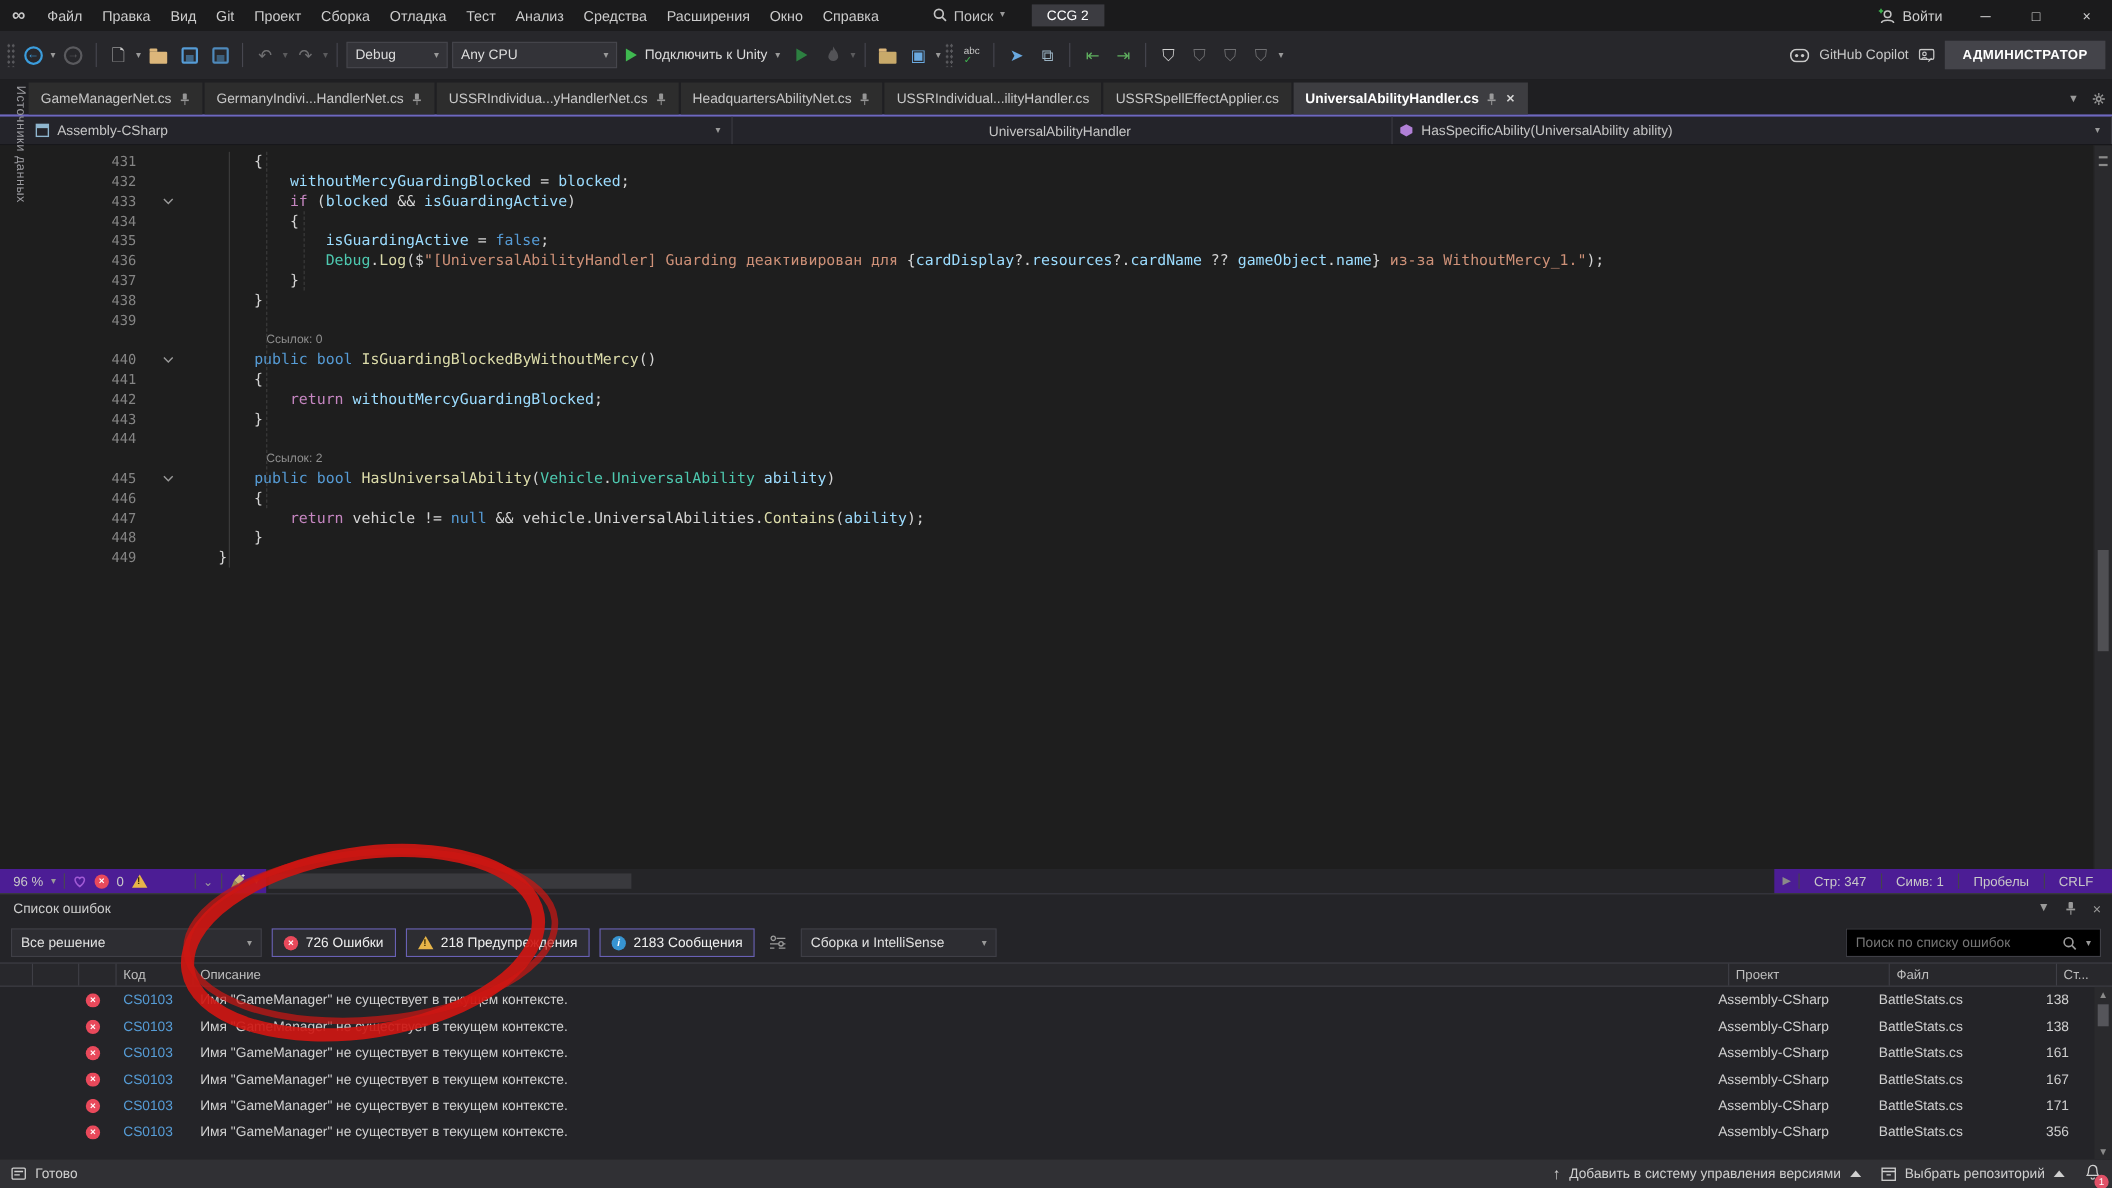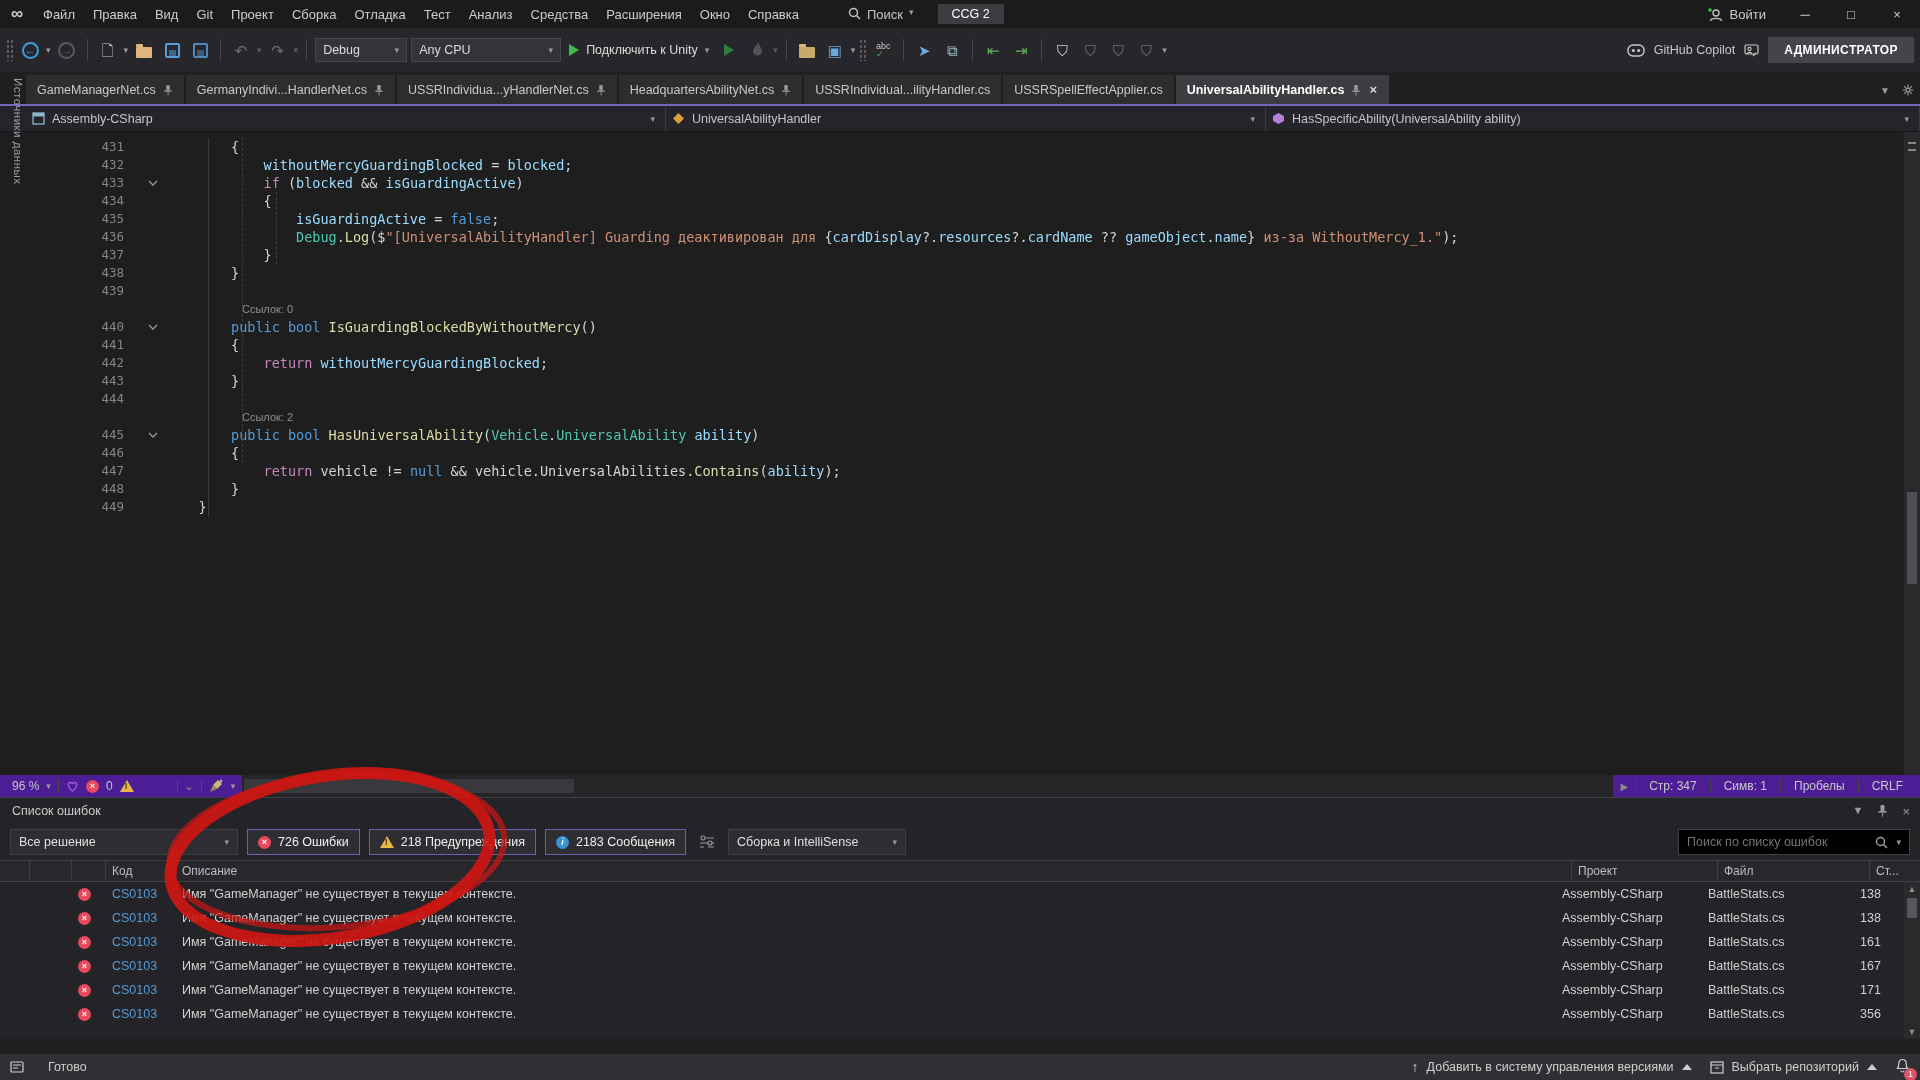--- a/index.html
+++ b/index.html
@@ -39,21 +39,21 @@
   .tab { height:29px; background:#2d2d2d; color:#c8c8c8; font-size:12.5px; display:flex; align-items:center; gap:7px; padding:0 11px; margin-right:2px; white-space:nowrap; }
   .tab.active { background:#3d3d41; color:#ffffff; font-weight:bold; }
   .tab .pin-svg { opacity:.75; }
   .tab-close { color:#d8d8d8; font-size:13px; padding:0 1px; }
   .tabrow-right { position:absolute; right:6px; bottom:8px; display:flex; gap:12px; color:#9a9a9a; font-size:10px; align-items:center; }
 
   
   .breadcrumb { height:26px; background:#24242a; border-bottom:1px solid #17171a; display:flex; align-items:stretch; padding-left:26px; flex:none; color:#c6c6c6; font-size:12.5px; }
   .bc-seg { display:flex; align-items:center; gap:7px; border-right:1px solid #3a3a42; padding:0 10px 0 6px; position:relative; }
   .bc-seg .chev { margin-left:auto; }
-  .bc-1 { width:640px; } .bc-2 { width:600px; } .bc-3 { flex:1; }
+  .bc-1 { width:640px; } .bc-2 { width:600px;flex-direction:column; } .bc-3 { flex:1; }
 
   
   .editor { flex:1; background:#1e1e1e; position:relative; overflow:hidden; display:flex; }
   .code-pane { flex:1; padding-top:6px; position:relative; }
   .code-row { display:flex; height:18px; line-height:18px; font-family:"DejaVu Sans Mono",monospace; font-size:13.5px; }
   .ln { width:140px; flex:none; text-align:right; padding-right:16px; color:#858585; font-size:12.5px; font-family:"DejaVu Sans Mono",monospace; }
   .foldcol { width:26px; flex:none; display:flex; align-items:center; justify-content:center; }
   pre.codetext { margin:0; white-space:pre; font:inherit; }
   .lens { height:18px; line-height:18px; padding-left:242px; color:#8f8f8f; font-size:11px; }
   .tk-d{color:#d4d4d4} .tk-k{color:#569cd6} .tk-c{color:#c586c0} .tk-v{color:#9cdcfe}
@@ -91,21 +91,21 @@
   .ep-rows { flex:1; overflow:hidden; display:flex; }
   .ep-rows-inner { flex:1; }
   .ep-row { height:24px; color:#d0d0d0; font-size:12.5px; }
   .ep-row > div { padding:0 6px; white-space:nowrap; overflow:hidden; }
   .ep-row .code { color:#569cd6; }
   .ep-vscroll { width:16px; background:#2a2a2d; position:relative; flex:none; }
   .ep-varrow { position:absolute; left:0; right:0; height:14px; color:#8a8a8a; font-size:9px; display:flex; align-items:center; justify-content:center; }
   .ep-vthumb { position:absolute; left:3px; right:3px; top:16px; height:20px; background:#55555a; }
 
   
-  .statusbar { height:26px; background:#303034; flex:none; display:flex; align-items:center; color:#cfcfcf; font-size:12.5px; padding:0 10px; gap:24px;margin-top:15px; }
+  .statusbar { height:26px; background:#303034; flex:none; display:flex; align-items:center; color:#cfcfcf; font-size:12.5px; padding:0 10px; gap:8px; }
   .sb-right { margin-left:auto; display:flex; align-items:center; gap:18px; }
   .sb-item { display:flex; align-items:center; gap:8px; }
   .tri-up { width:0; height:0; border-left:5px solid transparent; border-right:5px solid transparent; border-bottom:6px solid #cfcfcf; }
   .bell-wrap { position:relative; }
   .badge { position:absolute; right:-7px; bottom:-4px; background:#e05167; color:#fff; border-radius:50%; width:13px; height:13px; font-size:9px; display:flex; align-items:center; justify-content:center; }
 
   
   .side-strip { position:absolute; left:2px; top:78px; width:22px; height:280px; color:#9d9da2; font-size:11.5px; writing-mode:vertical-rl; text-align:left; letter-spacing:.5px; }
   .annotation-svg { position:absolute; inset:0; z-index:60; pointer-events:none; }
   .floppy { width:15px; height:15px; border:2px solid #569cd6; border-radius:2px; position:relative; }

